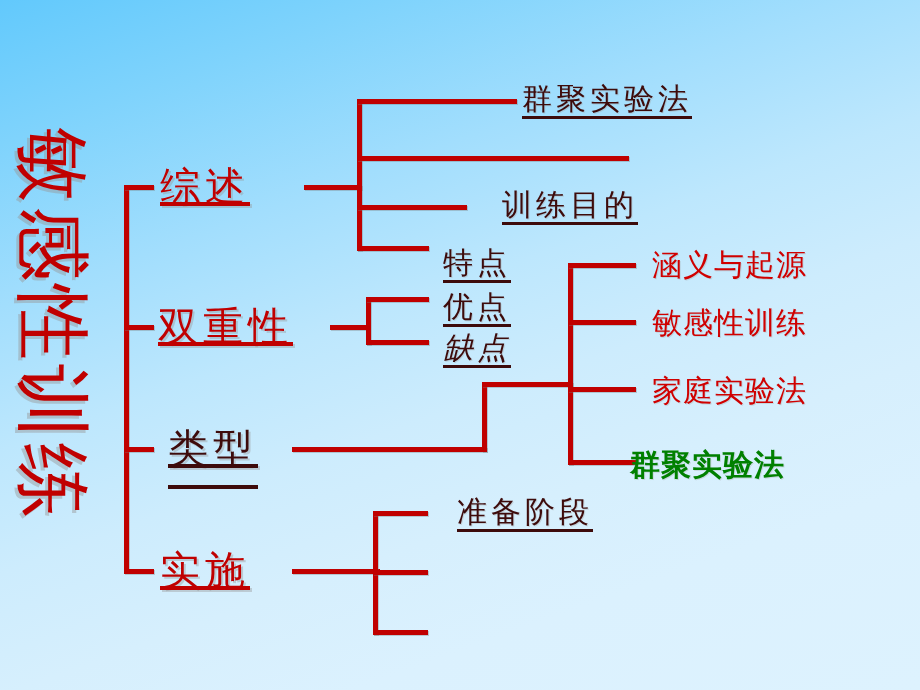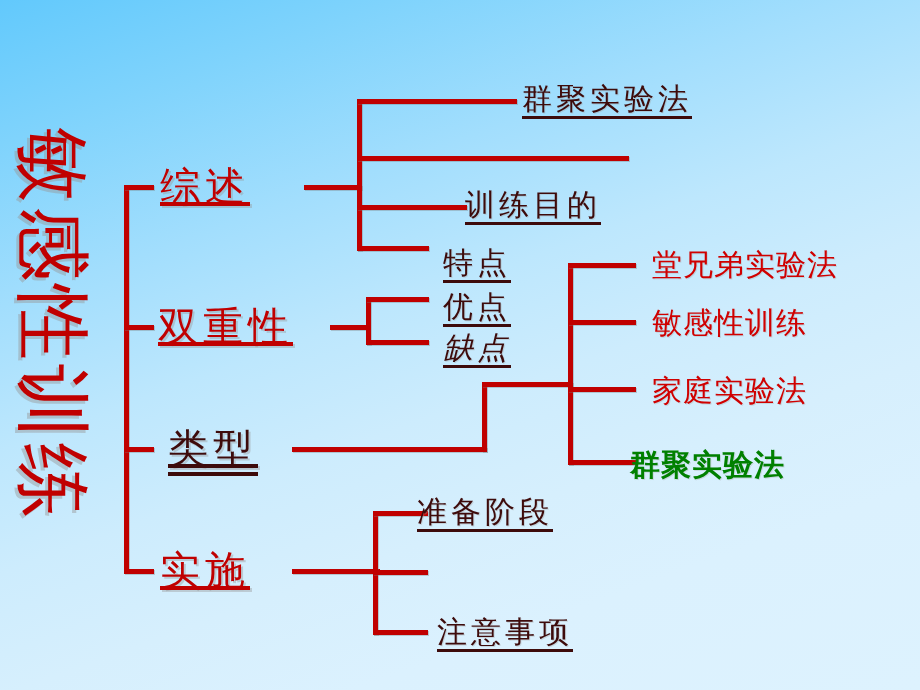--- a/index.html
+++ b/index.html
@@ -69,21 +69,21 @@
     line-height: 1;
   }
   .lvl1 {
     font-family: "DejaVu Serif", "Liberation Serif", serif;
     font-size: 40px;
     letter-spacing: 5px;
     text-decoration: underline;
   }
   .lvl1.red  { color: #c00000; text-shadow: 2px 2px 0 rgba(150,150,150,0.40); }
   .lvl1.dark { color: #3d0b0b; text-shadow: 2px 2px 0 rgba(150,150,150,0.40);
-               border-bottom: 4px solid #3d0b0b; padding-bottom: 4px; }
+               border-bottom: 4px solid #3d0b0b; padding-bottom: 17px; }
 
   .lvl2 {
     font-family: "DejaVu Serif", "Liberation Serif", serif;
     font-size: 30px;
     letter-spacing: 4px;
     color: #3d0b0b;
     border-bottom: 3px solid #3d0b0b;
     padding-bottom: 2px;
     text-shadow: 1px 1px 0 rgba(160,160,160,0.35);
   }
@@ -121,48 +121,47 @@
   <div class="node lvl1 red" style="left:160px; top:550px;">实施</div>
 
   <div class="ln h" style="left:304px; top:185px; width:58px;"></div>
   <div class="ln v" style="left:357px; top:99px; height:152px;"></div>
   <div class="ln h" style="left:357px; top:99px; width:160px;"></div>
   <div class="ln h" style="left:357px; top:156px; width:272px;"></div>
   <div class="ln h" style="left:357px; top:205px; width:110px;"></div>
   <div class="ln h" style="left:357px; top:246px; width:72px;"></div>
 
   <div class="node lvl2" style="left:522px; top:84px;">群聚实验法</div>
-  <div class="node lvl2" style="left:465px; top:190px;">训练目的</div>
+  <div class="node lvl2" style="left:502px; top:190px;">训练目的</div>
   <div class="node lvl2" style="left:443px; top:248px;">特点</div>
 
   <div class="ln h" style="left:330px; top:325px; width:40px;"></div>
   <div class="ln v" style="left:366px; top:297px; height:48px;"></div>
   <div class="ln h" style="left:366px; top:297px; width:63px;"></div>
   <div class="ln h" style="left:366px; top:340px; width:63px;"></div>
 
   <div class="node lvl2" style="left:443px; top:292px;">优点</div>
   <div class="node lvl2" style="left:443px; top:333px;font-style:italic;">缺点</div>
 
   <div class="ln h" style="left:292px; top:447px; width:195px;"></div>
   <div class="ln v" style="left:482px; top:382px; height:70px;"></div>
   <div class="ln h" style="left:482px; top:382px; width:91px;"></div>
 
   <div class="ln v" style="left:568px; top:263px; height:202px;"></div>
   <div class="ln h" style="left:568px; top:263px; width:68px;"></div>
   <div class="ln h" style="left:568px; top:320px; width:68px;"></div>
   <div class="ln h" style="left:568px; top:387px; width:68px;"></div>
   <div class="ln h" style="left:568px; top:460px; width:68px;"></div>
 
-  <div class="node lvl2r" style="left:652px; top:250px;">堂兄弟实验法</div>
+  <div class="node lvl2r" style="left:652px; top:250px;">涵义与起源</div>
   <div class="node lvl2r" style="left:652px; top:308px;">敏感性训练</div>
   <div class="node lvl2r" style="left:652px; top:376px;">家庭实验法</div>
   <div class="node lvl2r green" style="left:630px; top:450px;">群聚实验法</div>
 
   <div class="ln h" style="left:292px; top:569px; width:88px;"></div>
   <div class="ln v" style="left:373px; top:511px; height:124px;"></div>
   <div class="ln h" style="left:373px; top:511px; width:55px;"></div>
   <div class="ln h" style="left:373px; top:570px; width:55px;"></div>
   <div class="ln h" style="left:373px; top:630px; width:55px;"></div>
 
-  <div class="node lvl2" style="left:417px; top:497px;">准备阶段</div>
-  <div class="node lvl2" style="left:437px; top:617px;">注意事项</div>
+  <div class="node lvl2" style="left:457px; top:497px;">准备阶段</div>
 
 </div>
 
 </body></html>

